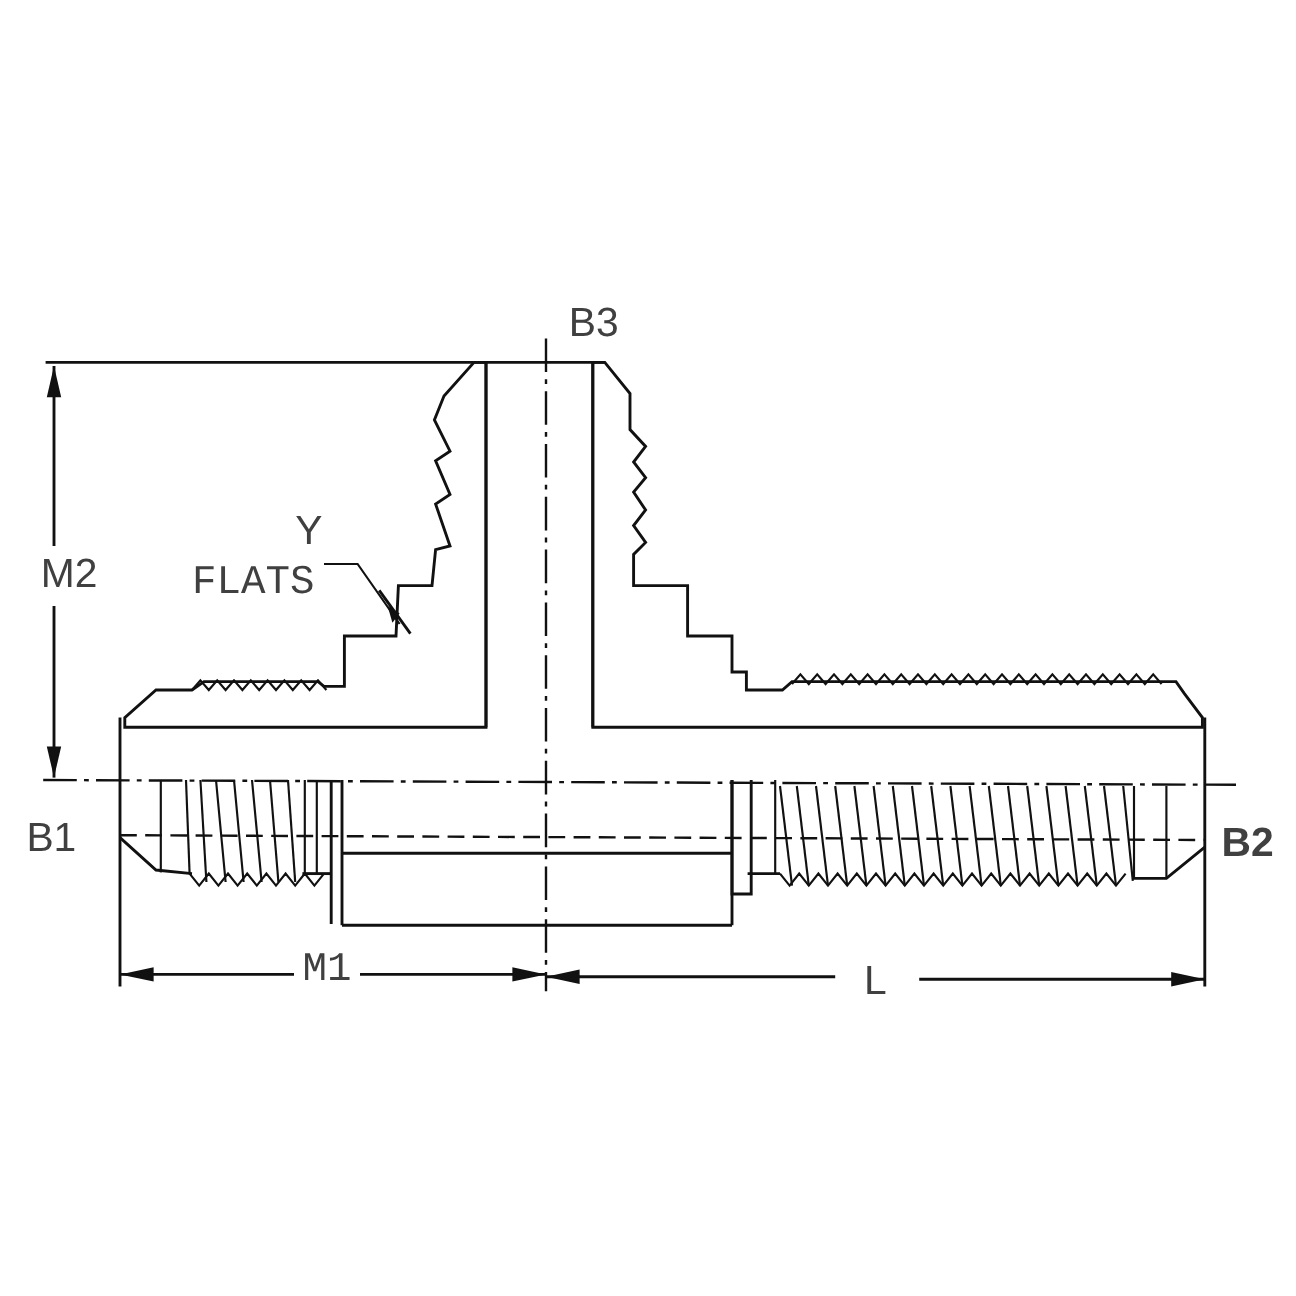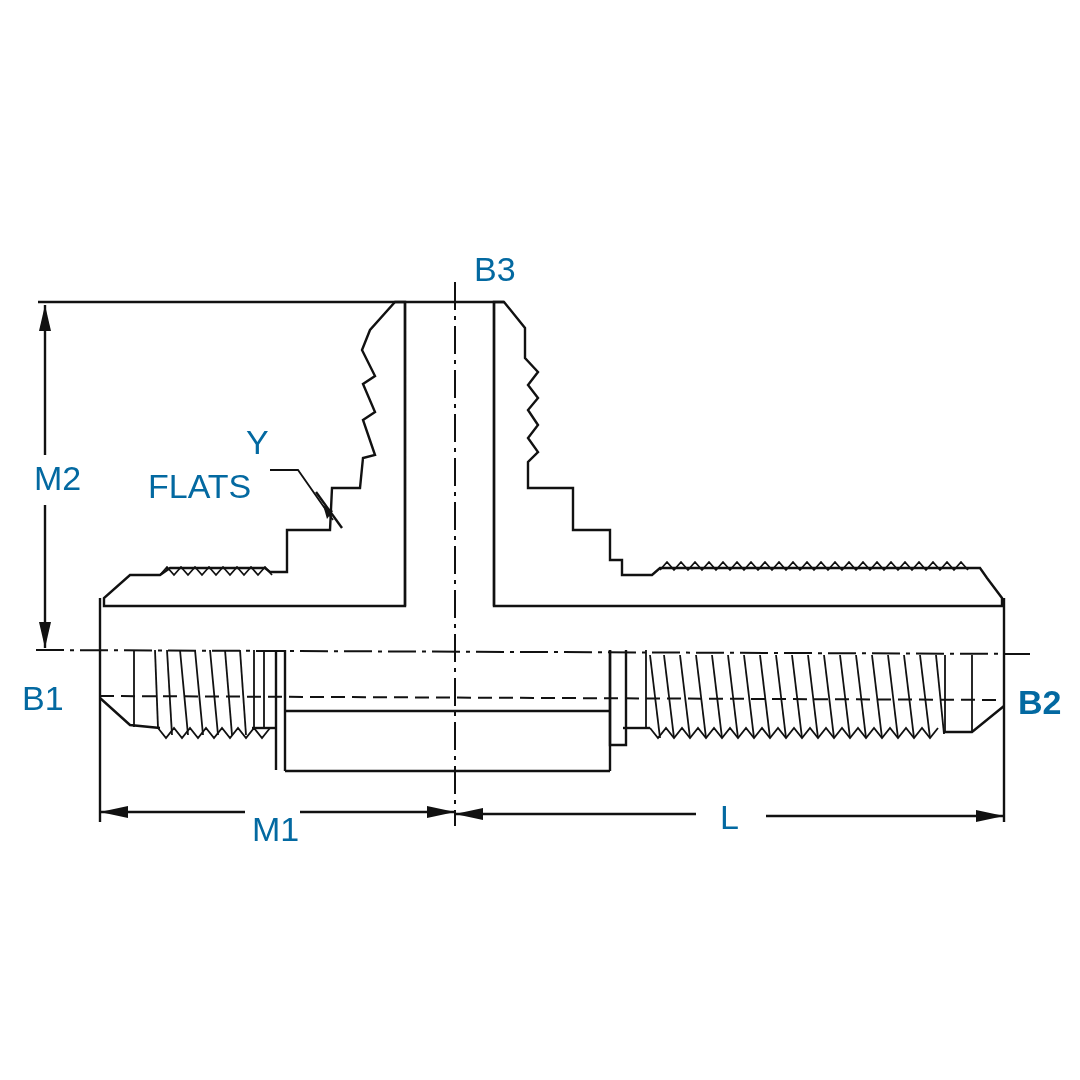--- a/index.html
+++ b/index.html
@@ -1,18 +1,18 @@
 <!DOCTYPE html>
 <html><head>
   <meta charset="utf-8">
   <style>
     html, body { margin: 0; padding: 0; background: #ffffff; }
     #canvas { position: relative; width: 1080px; height: 1080px; background: #ffffff; overflow: hidden; }
     svg { position: absolute; left: 0; top: 0; }
-    .lbl { position: absolute; font-family: "Liberation Sans", sans-serif; font-size: 34px; color: #0369a1; line-height: 1; white-space: nowrap; }
+    .lbl { position: absolute; font-family: "Liberation Sans", sans-serif; font-size: 34px; color: #404040; line-height: 1; white-space: nowrap; }
     .ln { stroke: #111; stroke-width: 2.4; fill: none; }
     .thin { stroke: #111; stroke-width: 1.8; fill: none; }
     .center { stroke: #111; stroke-width: 2; fill: none; stroke-dasharray: 28 6 4 6; }
     .hidden { stroke: #111; stroke-width: 2; fill: none; stroke-dasharray: 14 7; }
   </style>
 </head>
 <body>
 
 <div id="canvas">
   <svg width="1080" height="1080" viewBox="0 0 1080 1080">
@@ -127,17 +127,17 @@
       <path d="M270,470 L298,470 L333,520" class="thin"></path>
       <line x1="316" y1="492" x2="342" y2="528" class="ln"></line>
       <path d="M323,505 l4,14 l6,-8 Z" fill="#111"></path>
     </g>
   </svg>
 
   <div class="lbl" style="left:474px; top:252px;">B3</div>
   <div class="lbl" style="left:22px; top:681px;">B1</div>
   <div class="lbl" style="left:1018px; top:685px;font-weight:bold;">B2</div>
   <div class="lbl" style="left:34px; top:461px;text-align:center;">M2</div>
-  <div class="lbl" style="left:252px; top:812px;">M1</div>
+  <div class="lbl" style="left:252px; top:792px;font-family:Liberation Mono, monospace;">M1</div>
   <div class="lbl" style="left:720px; top:800px;">L</div>
   <div class="lbl" style="left:246px; top:425px;">Y</div>
-  <div class="lbl" style="left:148px; top:469px;">FLATS</div>
+  <div class="lbl" style="left:160px; top:469px;font-family:Liberation Mono, monospace;">FLATS</div>
 </div>
 
 </body></html>

